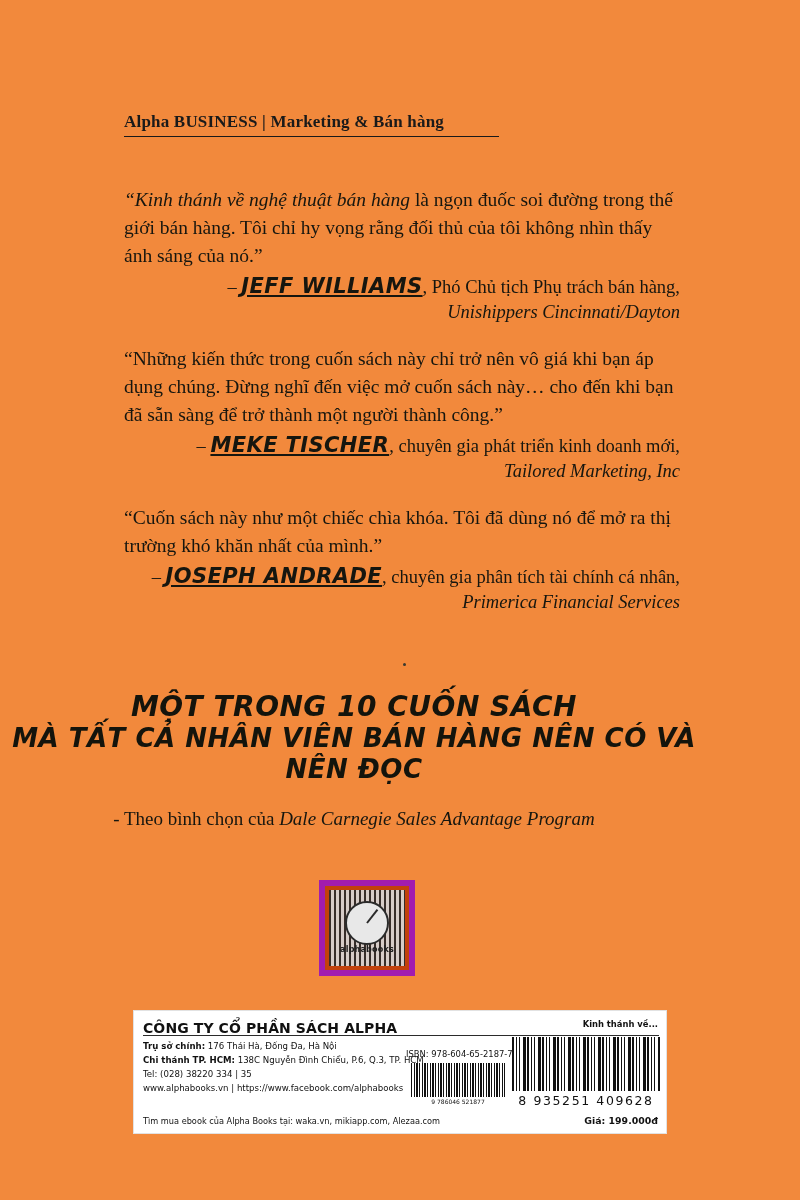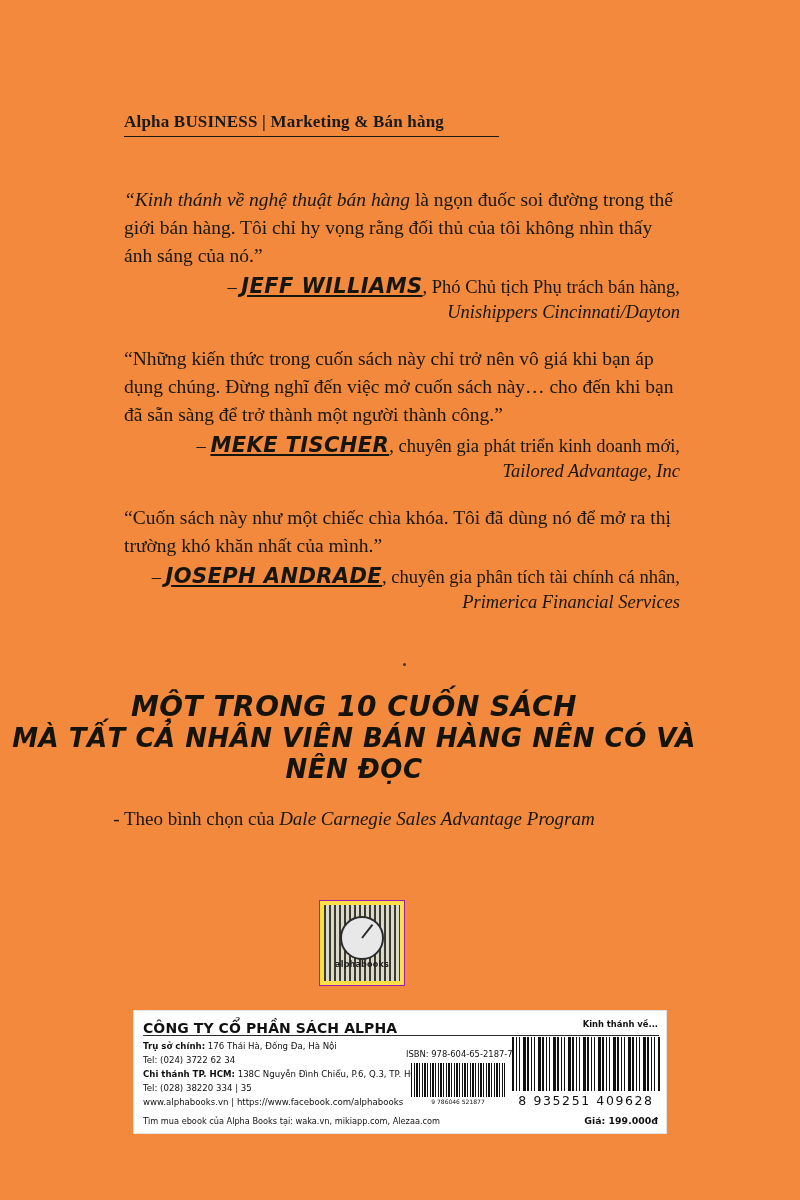--- a/index.html
+++ b/index.html
@@ -136,25 +136,25 @@
     width: 3px;
     height: 3px;
     background: #3a3a30;
     border-radius: 50%;
   }
 
   
   .logo-box {
     position: absolute;
     left: 319px;
-    top: 900px;
+    top: 880px;
     width: 84px;
     height: 84px;
-    background: #fde047;
-    border: 1px solid #a21caf;
+    background: #c2410c;
+    border: 6px solid #a21caf;
     overflow: hidden;
   }
   .logo-inner {
     position: absolute;
     inset: 4px;
     background:
       repeating-linear-gradient(90deg, #2b2b2b 0px, #2b2b2b 2px, #d8d8d8 2px, #d8d8d8 5px);
     opacity: 0.92;
   }
   .logo-ring {
@@ -340,21 +340,21 @@
       </div>
       <div class="attrib-org attrib-center-right">Unishippers Cincinnati/Dayton</div>
     </div>
 
     <div class="quote-block">
       <div class="quote-body"><span class="ital"></span><span>“Những kiến thức trong cuốn sách này chỉ trở nên vô giá khi bạn áp dụng chúng. Đừng nghĩ đến việc mở cuốn sách này… cho đến khi bạn đã sẵn sàng để trở thành một người thành công.”</span></div>
       <div class="attrib-line attrib-center-right">
         <span>–</span>
         <span class="attrib-name">MEKE TISCHER</span><span class="attrib-role">, chuyên gia phát triển kinh doanh mới,</span>
       </div>
-      <div class="attrib-org attrib-center-right">Tailored Advantage, Inc</div>
+      <div class="attrib-org attrib-center-right">Tailored Marketing, Inc</div>
     </div>
 
     <div class="quote-block">
       <div class="quote-body"><span class="ital"></span><span>“Cuốn sách này như một chiếc chìa khóa. Tôi đã dùng nó để mở ra thị trường khó khăn nhất của mình.”</span></div>
       <div class="attrib-line attrib-center-right">
         <span>–</span>
         <span class="attrib-name">JOSEPH ANDRADE</span><span class="attrib-role">, chuyên gia phân tích tài chính cá nhân,</span>
       </div>
       <div class="attrib-org attrib-center-right">Primerica Financial Services</div>
     </div>
@@ -380,21 +380,20 @@
   </div>
 
   <div class="footer">
     <div class="footer-inner">
       <div class="f-company">CÔNG TY CỔ PHẦN SÁCH ALPHA</div>
       <div class="f-booktitle">Kinh thánh về...</div>
       <div class="f-rule"></div>
 
       <div class="f-lines">
         <div><span class="b">Trụ sở chính:</span><span> 176 Thái Hà, Đống Đa, Hà Nội</span></div>
-        <div>Tel: (024) 3722 62 34</div>
         <div><span class="b">Chi thánh TP. HCM:</span><span> 138C Nguyễn Đình Chiểu, P.6, Q.3, TP. HCM</span></div>
         <div>Tel: (028) 38220 334 | 35</div>
         <div>www.alphabooks.vn | https://www.facebook.com/alphabooks</div>
       </div>
 
       <div class="f-ebook">Tìm mua ebook của Alpha Books tại: waka.vn, mikiapp.com, Alezaa.com</div>
 
       <div class="f-isbn">ISBN: 978-604-65-2187-7</div>
 
       <div class="barcode-small">

